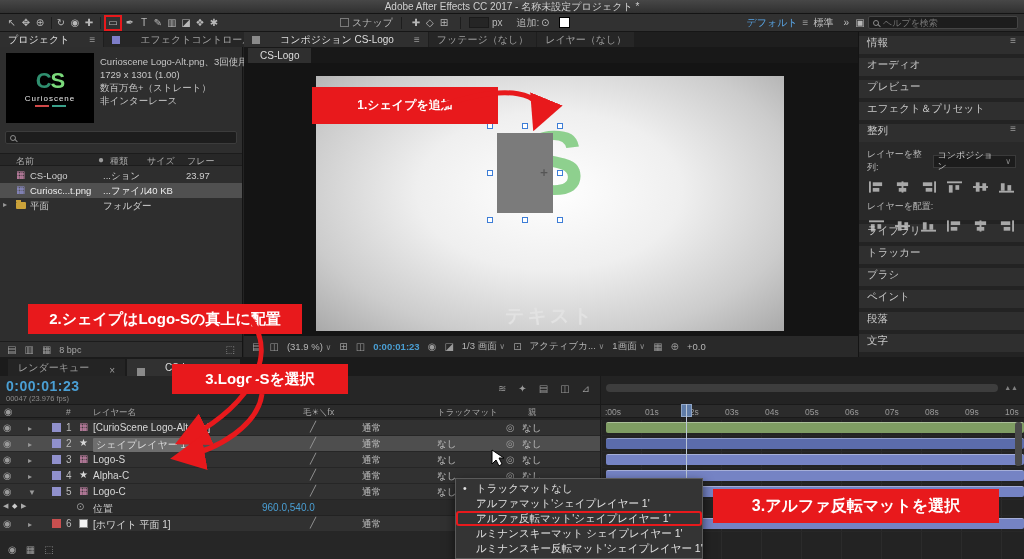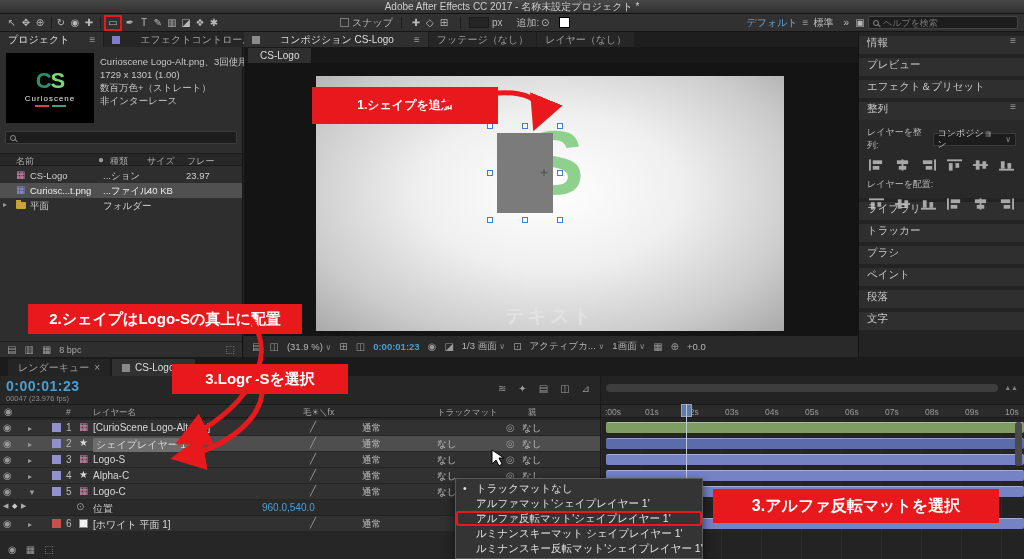--- a/index.html
+++ b/index.html
@@ -89,21 +89,21 @@
 .dd{background:#1c1c1c;border:1px solid #3a3a3a;height:13px;line-height:11px;padding:0 4px;display:flex;gap:4px;
   align-items:center;font-size:9px;color:#cfcfcf}
 .ai-row{display:flex;justify-content:space-between;margin:7px 2px 0}
 .ai{width:15px;height:12px}
 .ai rect{fill:#a8a8a8}
 
 
 .tl{position:absolute;left:0;top:357px;right:0;height:202px;background:#262626}
 .tl-tabs{height:19px;background:#1b1b1b;display:flex;align-items:flex-end;padding-left:8px;gap:2px}
 .tl-tab{height:17px;line-height:17px;padding:0 10px;font-size:10px;color:#9d9d9d;background:#242424;display:flex;
-  gap:5px;align-items:center;white-space:nowrap}
+  gap:20px;align-items:flex-end;white-space:nowrap}
 .tl-tab.active{background:#313131;color:#ddd}
 .tl-left{position:absolute;left:0;top:19px;width:600px;bottom:0}
 .tc-big{position:absolute;left:6px;top:2px;font-size:14px;font-weight:bold;color:#4a9fd4;letter-spacing:.5px}
 .tc-frames{position:absolute;left:6px;top:18px;font-size:7.5px;color:#8a8a8a}
 .tl-head-icons{position:absolute;right:10px;top:7px;display:flex;gap:12px;color:#9a9a9a;font-size:10px}
 .tl-cols{position:absolute;left:0;top:28px;right:0;height:14px;background:#2b2b2b;border-top:1px solid #1a1a1a;
   border-bottom:1px solid #1a1a1a;font-size:8.5px;color:#a5a5a5}
 .tl-cols span{position:absolute;top:2px;white-space:nowrap}
 .tl-rows{position:absolute;left:0;top:44px;right:0}
 .trow{position:relative;height:16px;background:#313131;border-bottom:1px solid #262626;font-size:10px}
@@ -321,20 +321,23 @@
       <span>+0.0</span>
     </div>
   </div>
 
   <div class="rightbar">
     <div class="rp-head">
       <span>情報</span>
         <span class="icon">≡</span>
     </div>
     <div class="rp-head">
+        <span>オーディオ</span>
+      </div>
+    <div class="rp-head">
         <span>プレビュー</span>
       </div>
     <div class="rp-head">
         <span>エフェクト＆プリセット</span>
       </div>
     <div class="rp-head">
       <span>整列</span>
         <span class="icon">≡</span>
     </div>
     <div class="align-body">

